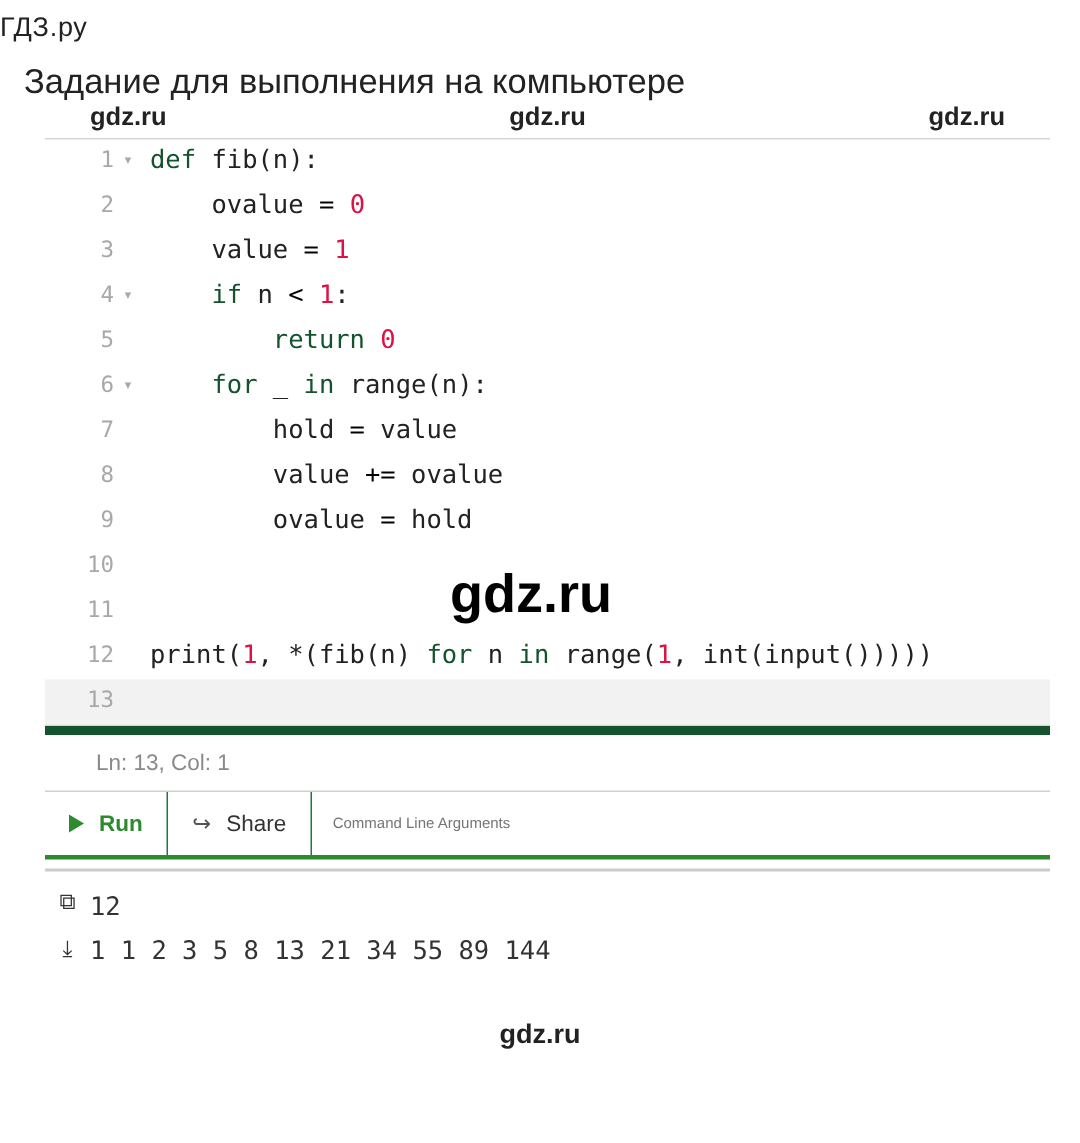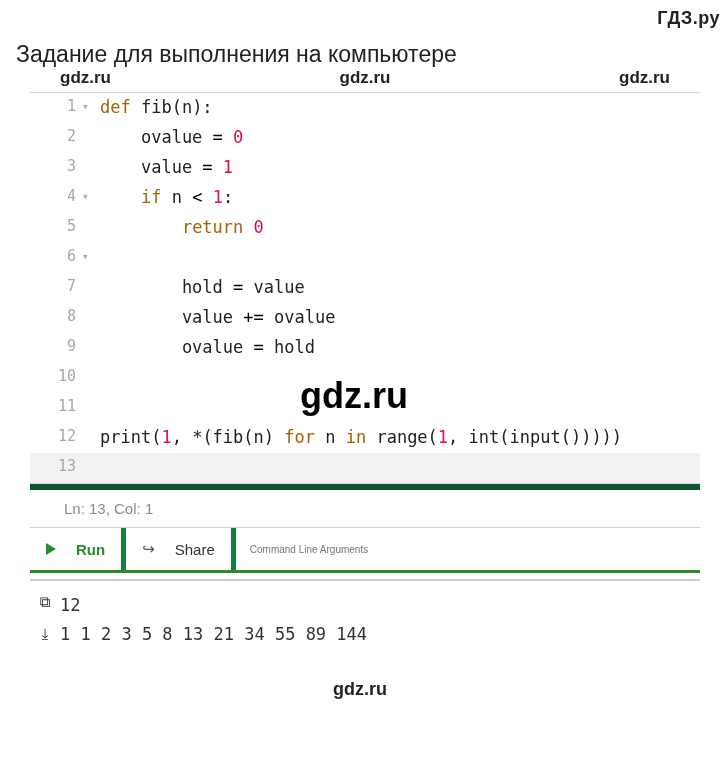--- a/index.html
+++ b/index.html
@@ -4,26 +4,25 @@
 <style>
   body{
     margin:0;
     background:#fff;
     font-family:Arial,Helvetica,sans-serif;
     color:#222;
     width:720px;
     position:relative;
   }
   .top-brand{
-    text-align:right;
-    font-weight:700;
+    text-align:left;
+    font-weight:400;
     font-size:18px;
     padding:8px 0 4px;
     letter-spacing:.5px;
-    margin-left:46px;
   }
   .heading{
     font-weight:400;
     font-size:23px;
     padding:8px 16px 0;
   }
   .wm-row{
     display:flex;
     justify-content:space-between;
     padding:0 50px 4px 60px;
@@ -57,21 +56,21 @@
   .fold{
     width:12px;
     color:#a8a8a8;
     font-size:11px;
     padding-top:7px;
   }
   .code{
     padding:4px 0 0 6px;
     white-space:pre;
   }
-  .kw{color:#a16207;}
+  .kw{color:#14532d;}
   .op{color:#000;}
   .num{color:#d14;}
   .active-line{background:#f2f2f2;}
   .big-wm{
     position:absolute;
     left:270px;
     top:282px;
     font-family:Arial,Helvetica,sans-serif;
     font-weight:700;
     font-size:36px;
@@ -90,23 +89,23 @@
     align-items:stretch;
     margin:0 20px 0 30px;
     border-top:1px solid #d0d0d0;
     border-bottom:3px solid #2e8a2e;
     height:42px;
     background:#fafafa;
   }
   .btn{
     display:flex;
     align-items:center;
-    gap:20px;
+    gap:10px;
     padding:0 16px;
-    border-right:5px solid #15803d;
+    border-right:1px solid #15803d;
     font-size:15px;
     color:#333;
     cursor:pointer;
     background:#fff;
     text-align:right;
   }
   .btn.run{color:#2e8a2e;font-weight:700;}
   .play-icon{
     width:0;height:0;
     border-left:10px solid #2e8a2e;
@@ -192,20 +191,21 @@
     <div class="code">    <span class="kw">if</span> n <span class="op">&lt;</span> <span class="num">1</span>:</div>
   </div>
   <div class="line">
     <div class="gutter">5</div>
       <div class="fold"></div>
     <div class="code">        <span class="kw">return</span> <span class="num">0</span></div>
   </div>
   <div class="line">
     <div class="gutter">6</div>
     <div class="fold">▾</div>
+    <div class="code">    <span class="kw">for</span> _ <span class="kw">in</span> range(n):</div>
   </div>
   <div class="line">
     <div class="gutter">7</div>
       <div class="fold"></div>
     <div class="code">        hold <span class="op">=</span> value</div>
   </div>
   <div class="line">
     <div class="gutter">8</div>
       <div class="fold"></div>
     <div class="code">        value <span class="op">+=</span> ovalue</div>

